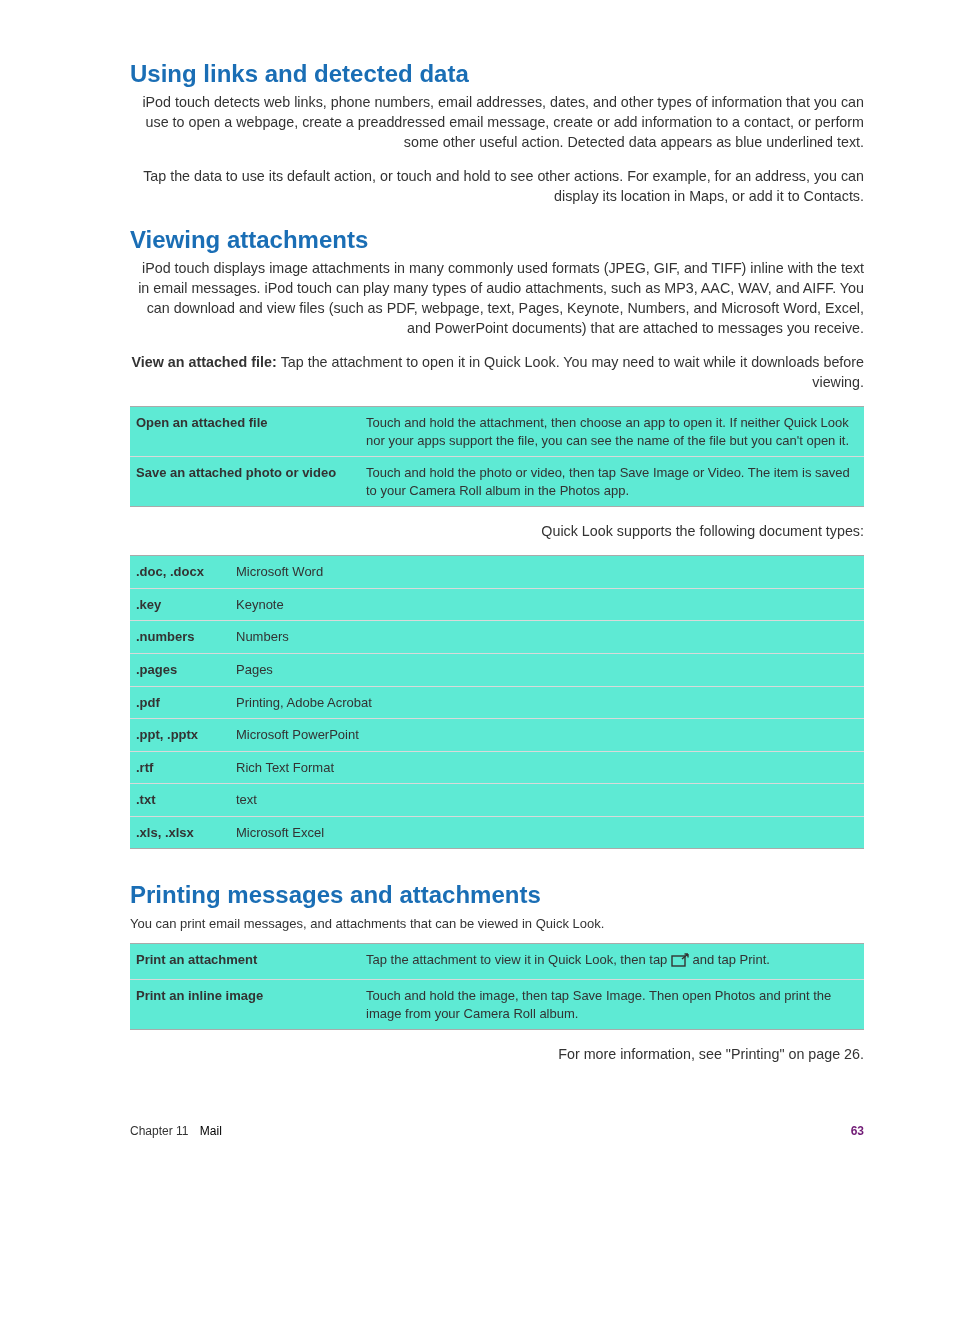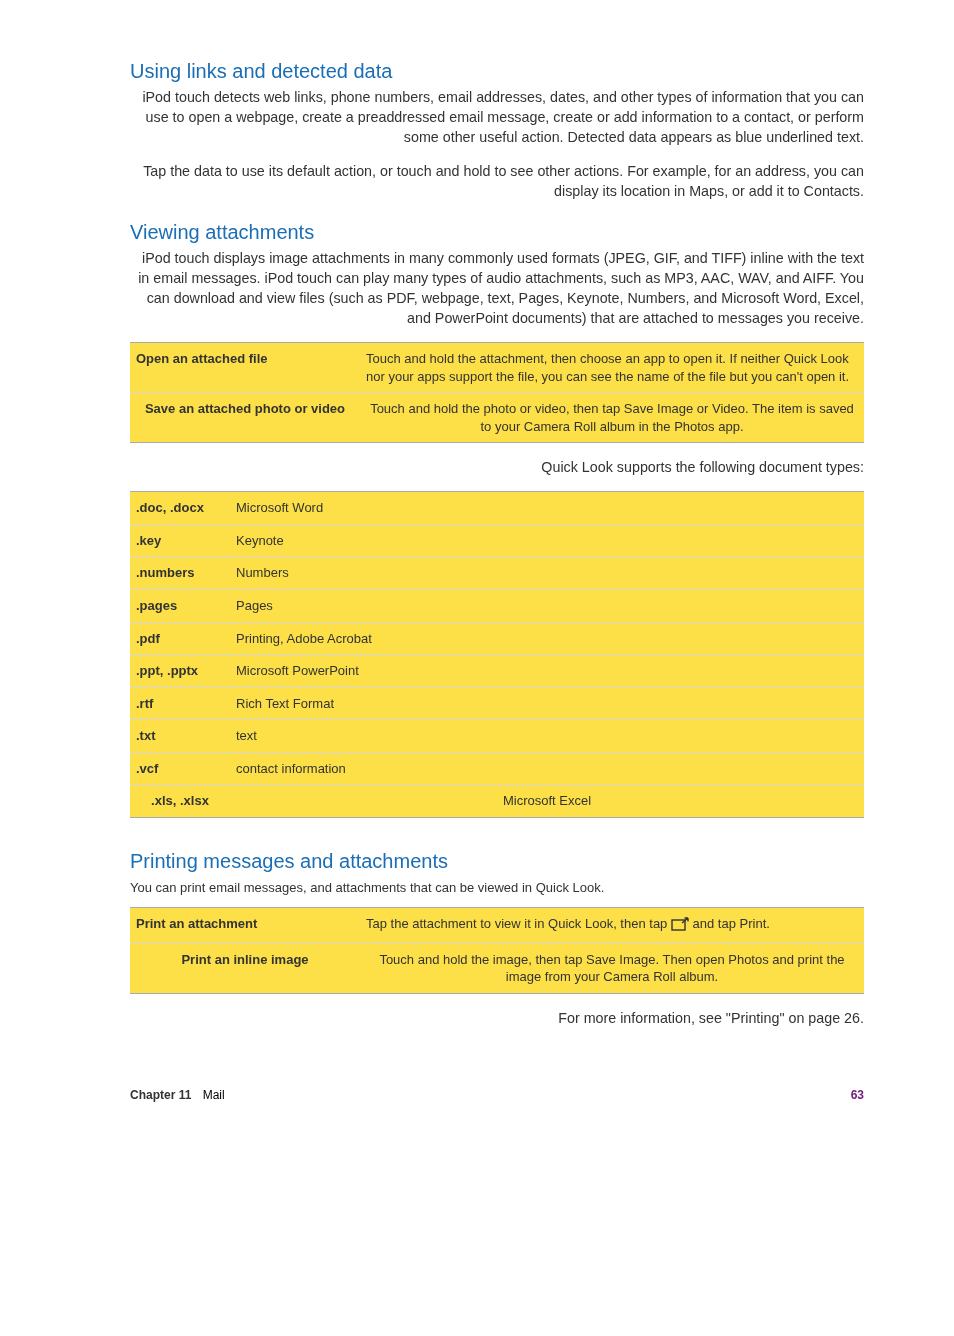--- a/index.html
+++ b/index.html
@@ -9,22 +9,22 @@
     font-family: "Helvetica Neue", Helvetica, Arial, sans-serif;
     background: #fff;
     color: #333;
     width: 954px;
   }
   .page {
     padding: 40px 90px 40px 130px;
   }
   h2.section-heading {
     color: #1a6eb5;
-    font-size: 20px;
-    font-weight: 400;
+    font-size: 24px;
+    font-weight: 700;
     margin: 20px 0 4px 0;
   }
   p.body {
     font-size: 14.3px;
     line-height: 1.4;
     margin: 0 0 14px 0;
     color: #333;
     text-align: right;
   }
   p.inline {
@@ -39,31 +39,30 @@
     border-collapse: collapse;
     font-size: 13px;
     margin-bottom: 14px;
   }
   table.info-table td {
     padding: 7px 6px;
     vertical-align: top;
     line-height: 1.35;
   }
   table.info-table tr {
-    background: #fde047;
+    background: #5eead4;
   }
   table.info-table tr:first-child td {
     border-top: 1px solid #aaa;
   }
   table.info-table tr td {
     border-top: 1px solid #d9d9d9;
   }
   table.info-table tr:last-child td {
     border-bottom: 1px solid #aaa;
-    text-align: center;
   }
   table.info-table td.left {
     width: 230px;
     font-weight: 600;
   }
   table.info-table.narrow td.left {
     width: 100px;
   }
   .arrow-icon {
     display: inline-block;
@@ -73,35 +72,38 @@
     display: inline-block;
     vertical-align: -3px;
   }
   .footer {
     margin-top: 60px;
     display: flex;
     justify-content: space-between;
     align-items: baseline;
     font-size: 12px;
   }
-  .footer-left .chapter-label { font-weight: 700; color: #333; }
+  .footer-left .chapter-label { font-weight: 400; color: #333; }
   .footer-left .chapter-name { color: #000000; margin-left: 8px; }
   .footer-right { font-weight: 600; color: #701a75; }
 </style>
 </head>
 <body>
 
 <div class="page">
 
   <h2 class="section-heading">Using links and detected data</h2>
   <p class="body">iPod touch detects web links, phone numbers, email addresses, dates, and other types of information that you can use to open a webpage, create a preaddressed email message, create or add information to a contact, or perform some other useful action. Detected data appears as blue underlined text.</p>
   <p class="body">Tap the data to use its default action, or touch and hold to see other actions. For example, for an address, you can display its location in Maps, or add it to Contacts.</p>
 
   <h2 class="section-heading">Viewing attachments</h2>
   <p class="body">iPod touch displays image attachments in many commonly used formats (JPEG, GIF, and TIFF) inline with the text in email messages. iPod touch can play many types of audio attachments, such as MP3, AAC, WAV, and AIFF. You can download and view files (such as PDF, webpage, text, Pages, Keynote, Numbers, and Microsoft Word, Excel, and PowerPoint documents) that are attached to messages you receive.</p>
+  <p class="body">
+    <span class="bold">View an attached file:  </span><span>Tap the attachment to open it in Quick Look. You may need to wait while it downloads before viewing.</span>
+  </p>
 
   <table class="info-table">
     <tbody>
         <tr>
       <td class="left">Open an attached file</td>
       <td>Touch and hold the attachment, then choose an app to open it. If neither Quick Look nor your apps support the file, you can see the name of the file but you can't open it.</td>
     </tr>
     <tr>
       <td class="left">Save an attached photo or video</td>
       <td>Touch and hold the photo or video, then tap Save Image or Video. The item is saved to your Camera Roll album in the Photos app.</td>
@@ -139,24 +141,20 @@
         </tr>
     <tr>
           <td class="left">.rtf</td>
           <td>Rich Text Format</td>
         </tr>
     <tr>
           <td class="left">.txt</td>
           <td>text</td>
         </tr>
     <tr>
-          <td class="left">.vcf</td>
-          <td>contact information</td>
-        </tr>
-    <tr>
           <td class="left">.xls, .xlsx</td>
           <td>Microsoft Excel</td>
         </tr>
   </tbody>
     </table>
 
   <h2 class="section-heading" style="margin-top:32px">Printing messages and attachments</h2>
   <p class="inline">You can print email messages, and attachments that can be viewed in Quick Look.</p>
 
   <table class="info-table">

